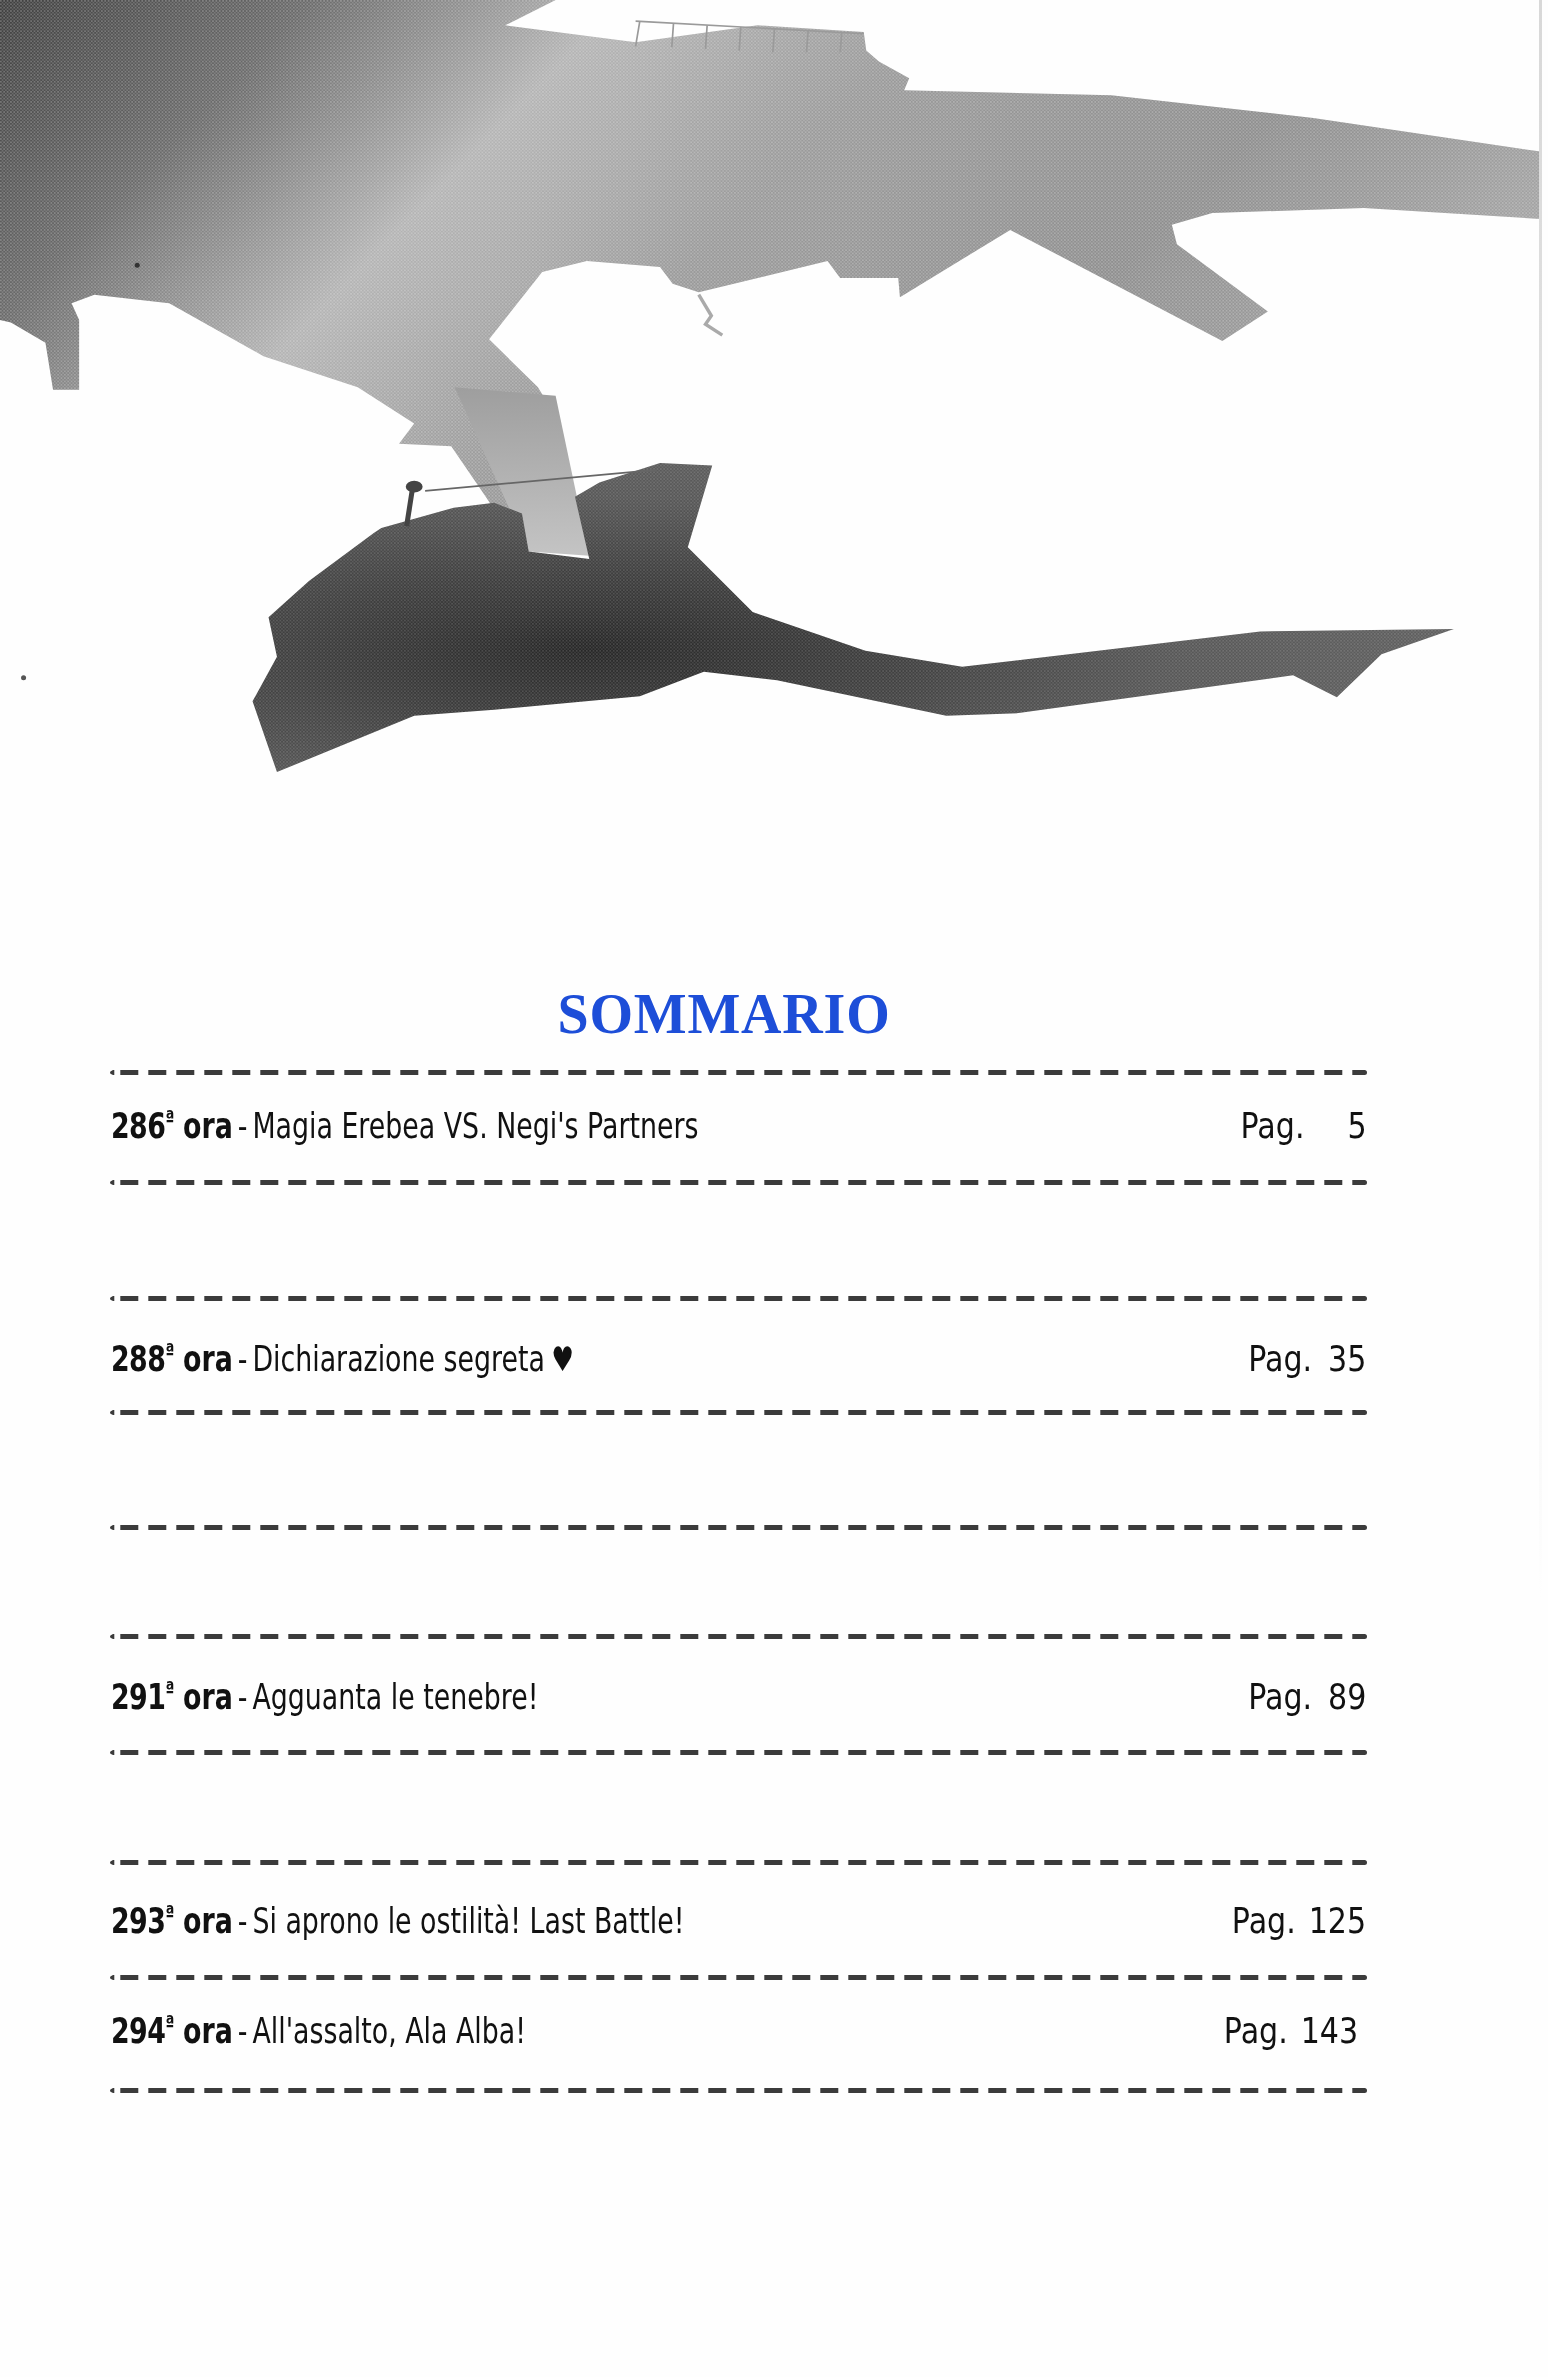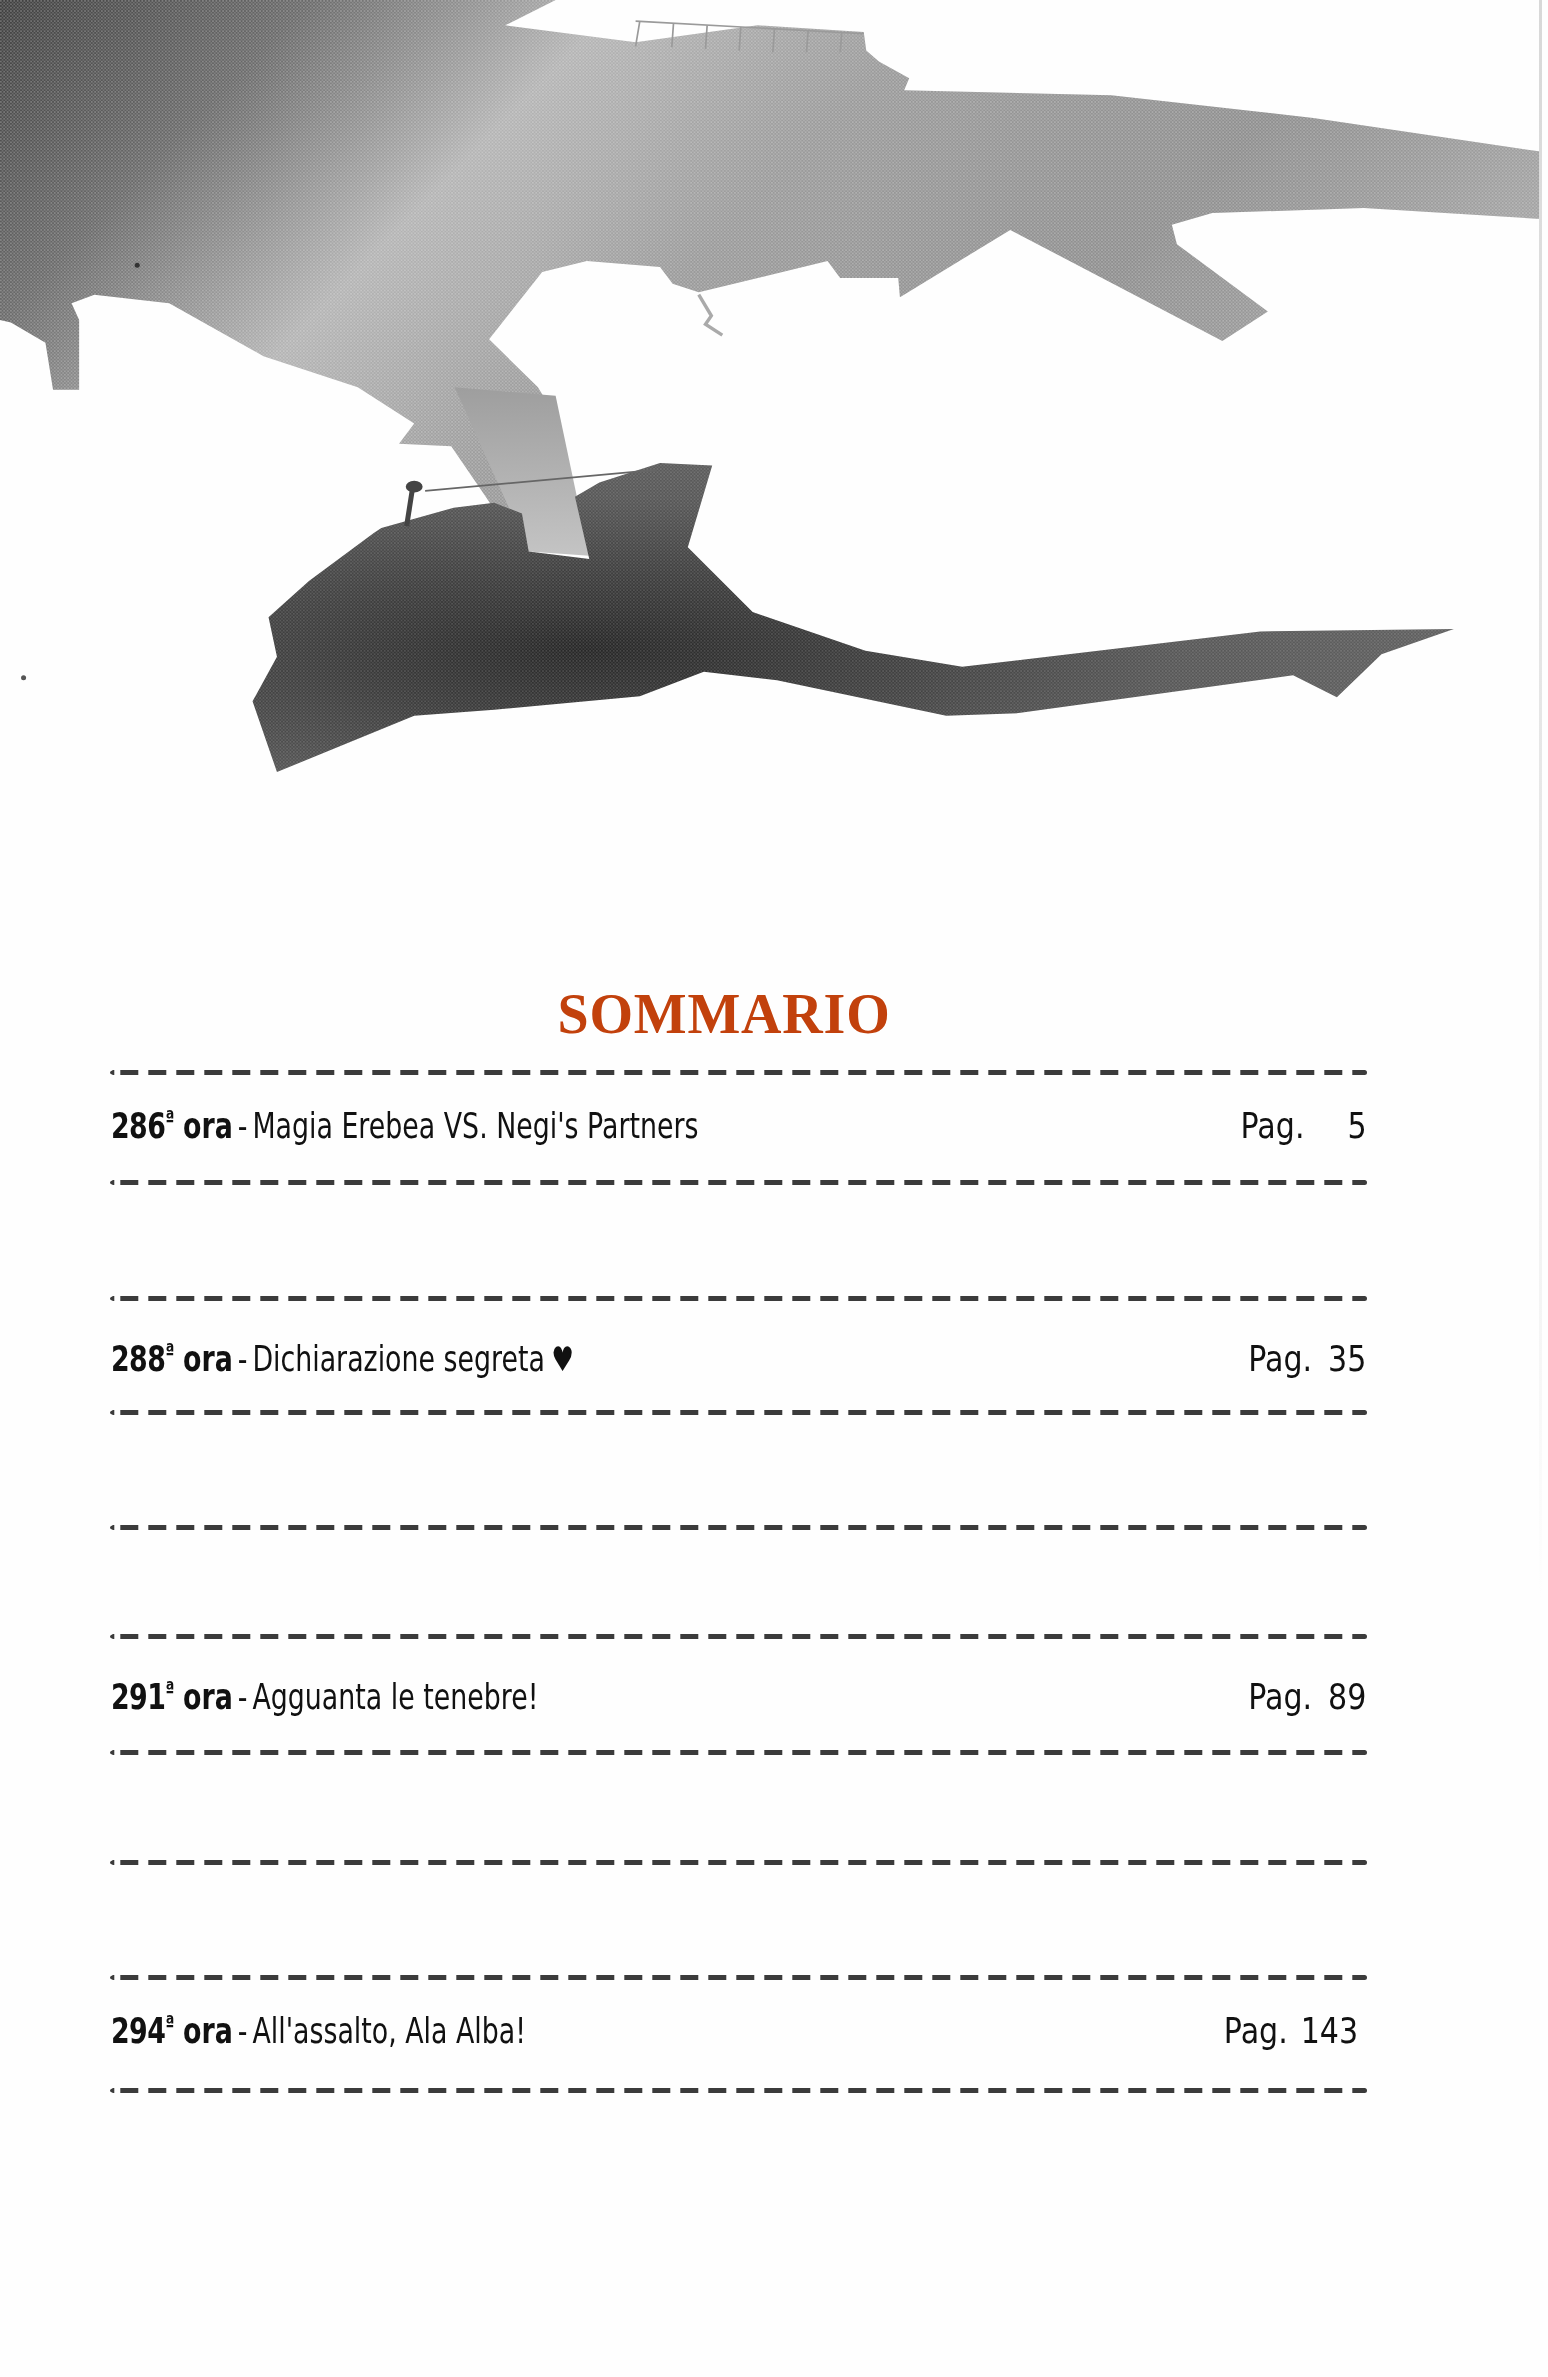--- a/index.html
+++ b/index.html
@@ -4,21 +4,21 @@
 <style>
   html, body { margin: 0; padding: 0; background: #ffffff; }
   body { width: 1549px; height: 2377px; position: relative; overflow: hidden; }
   .page { position: absolute; left: 0; top: 0; width: 1549px; height: 2377px; background: #fefefe; }
   .edge-line { position: absolute; left: 1539px; top: 0; width: 2.5px; height: 1599px;
                background: linear-gradient(#d8d8d8, #eeeeee 70%, rgba(255,255,255,0)); }
   .illustration { position: absolute; left: 0; top: 0; width: 1549px; height: 842px; }
 
   .title { position: absolute; left: 0; width: 1448px; top: 986px; text-align: center;
            font-family: "Liberation Serif", serif; font-weight: bold; font-size: 56px;
-           letter-spacing: 0.8px; color: #c2410c; margin: 0; line-height: 1; }
+           letter-spacing: 0.8px; color: #1d4ed8; margin: 0; line-height: 1; }
 
   .rule { position: absolute; left: 111px; width: 1256px; height: 5px;
           background-image: repeating-linear-gradient(90deg, #2b2b2b 0 18.5px, transparent 18.5px 28px);
           background-position: 9.3px 0; border-radius: 2.5px; opacity: .92; }
   .rule::before { content: ""; position: absolute; left: -0.8px; top: 0.8px; width: 3.4px; height: 3.4px;
                   background: #2b2b2b; border-radius: 50%; }
 
   .entry { position: absolute; left: 111px; width: 1262px; height: 50px; }
   .entry-main { position: absolute; left: 0; bottom: 0; white-space: nowrap;
                 transform: scaleX(0.745); transform-origin: left bottom;
@@ -160,20 +160,29 @@
     <div class="entry-main">
       <span class="entry-num">291</span><span class="entry-sup">ª</span>
       <span class="entry-ora">ora</span><span class="entry-sep">-</span><span>Agguanta le tenebre!</span>
     </div>
     <div class="entry-page">
       <span class="pg-label">Pag.</span><span class="pg-num">89</span>
     </div>
   </div>
 
 
+  <div class="entry" style="top:1889px">
+    <div class="entry-main">
+      <span class="entry-num">293</span><span class="entry-sup">ª</span>
+      <span class="entry-ora">ora</span><span class="entry-sep">-</span><span>Si aprono le ostilità! Last Battle!</span>
+    </div>
+    <div class="entry-page">
+      <span class="pg-label">Pag.</span><span class="pg-num" style="margin-left:15px">125</span>
+    </div>
+  </div>
 
   <div class="entry" style="top:1999px">
     <div class="entry-main">
       <span class="entry-num">294</span><span class="entry-sup">ª</span>
       <span class="entry-ora">ora</span><span class="entry-sep">-</span><span>All'assalto, Ala Alba!</span>
     </div>
     <div class="entry-page" style="right:15px">
       <span class="pg-label">Pag.</span><span class="pg-num" style="margin-left:15px">143</span>
     </div>
   </div>

